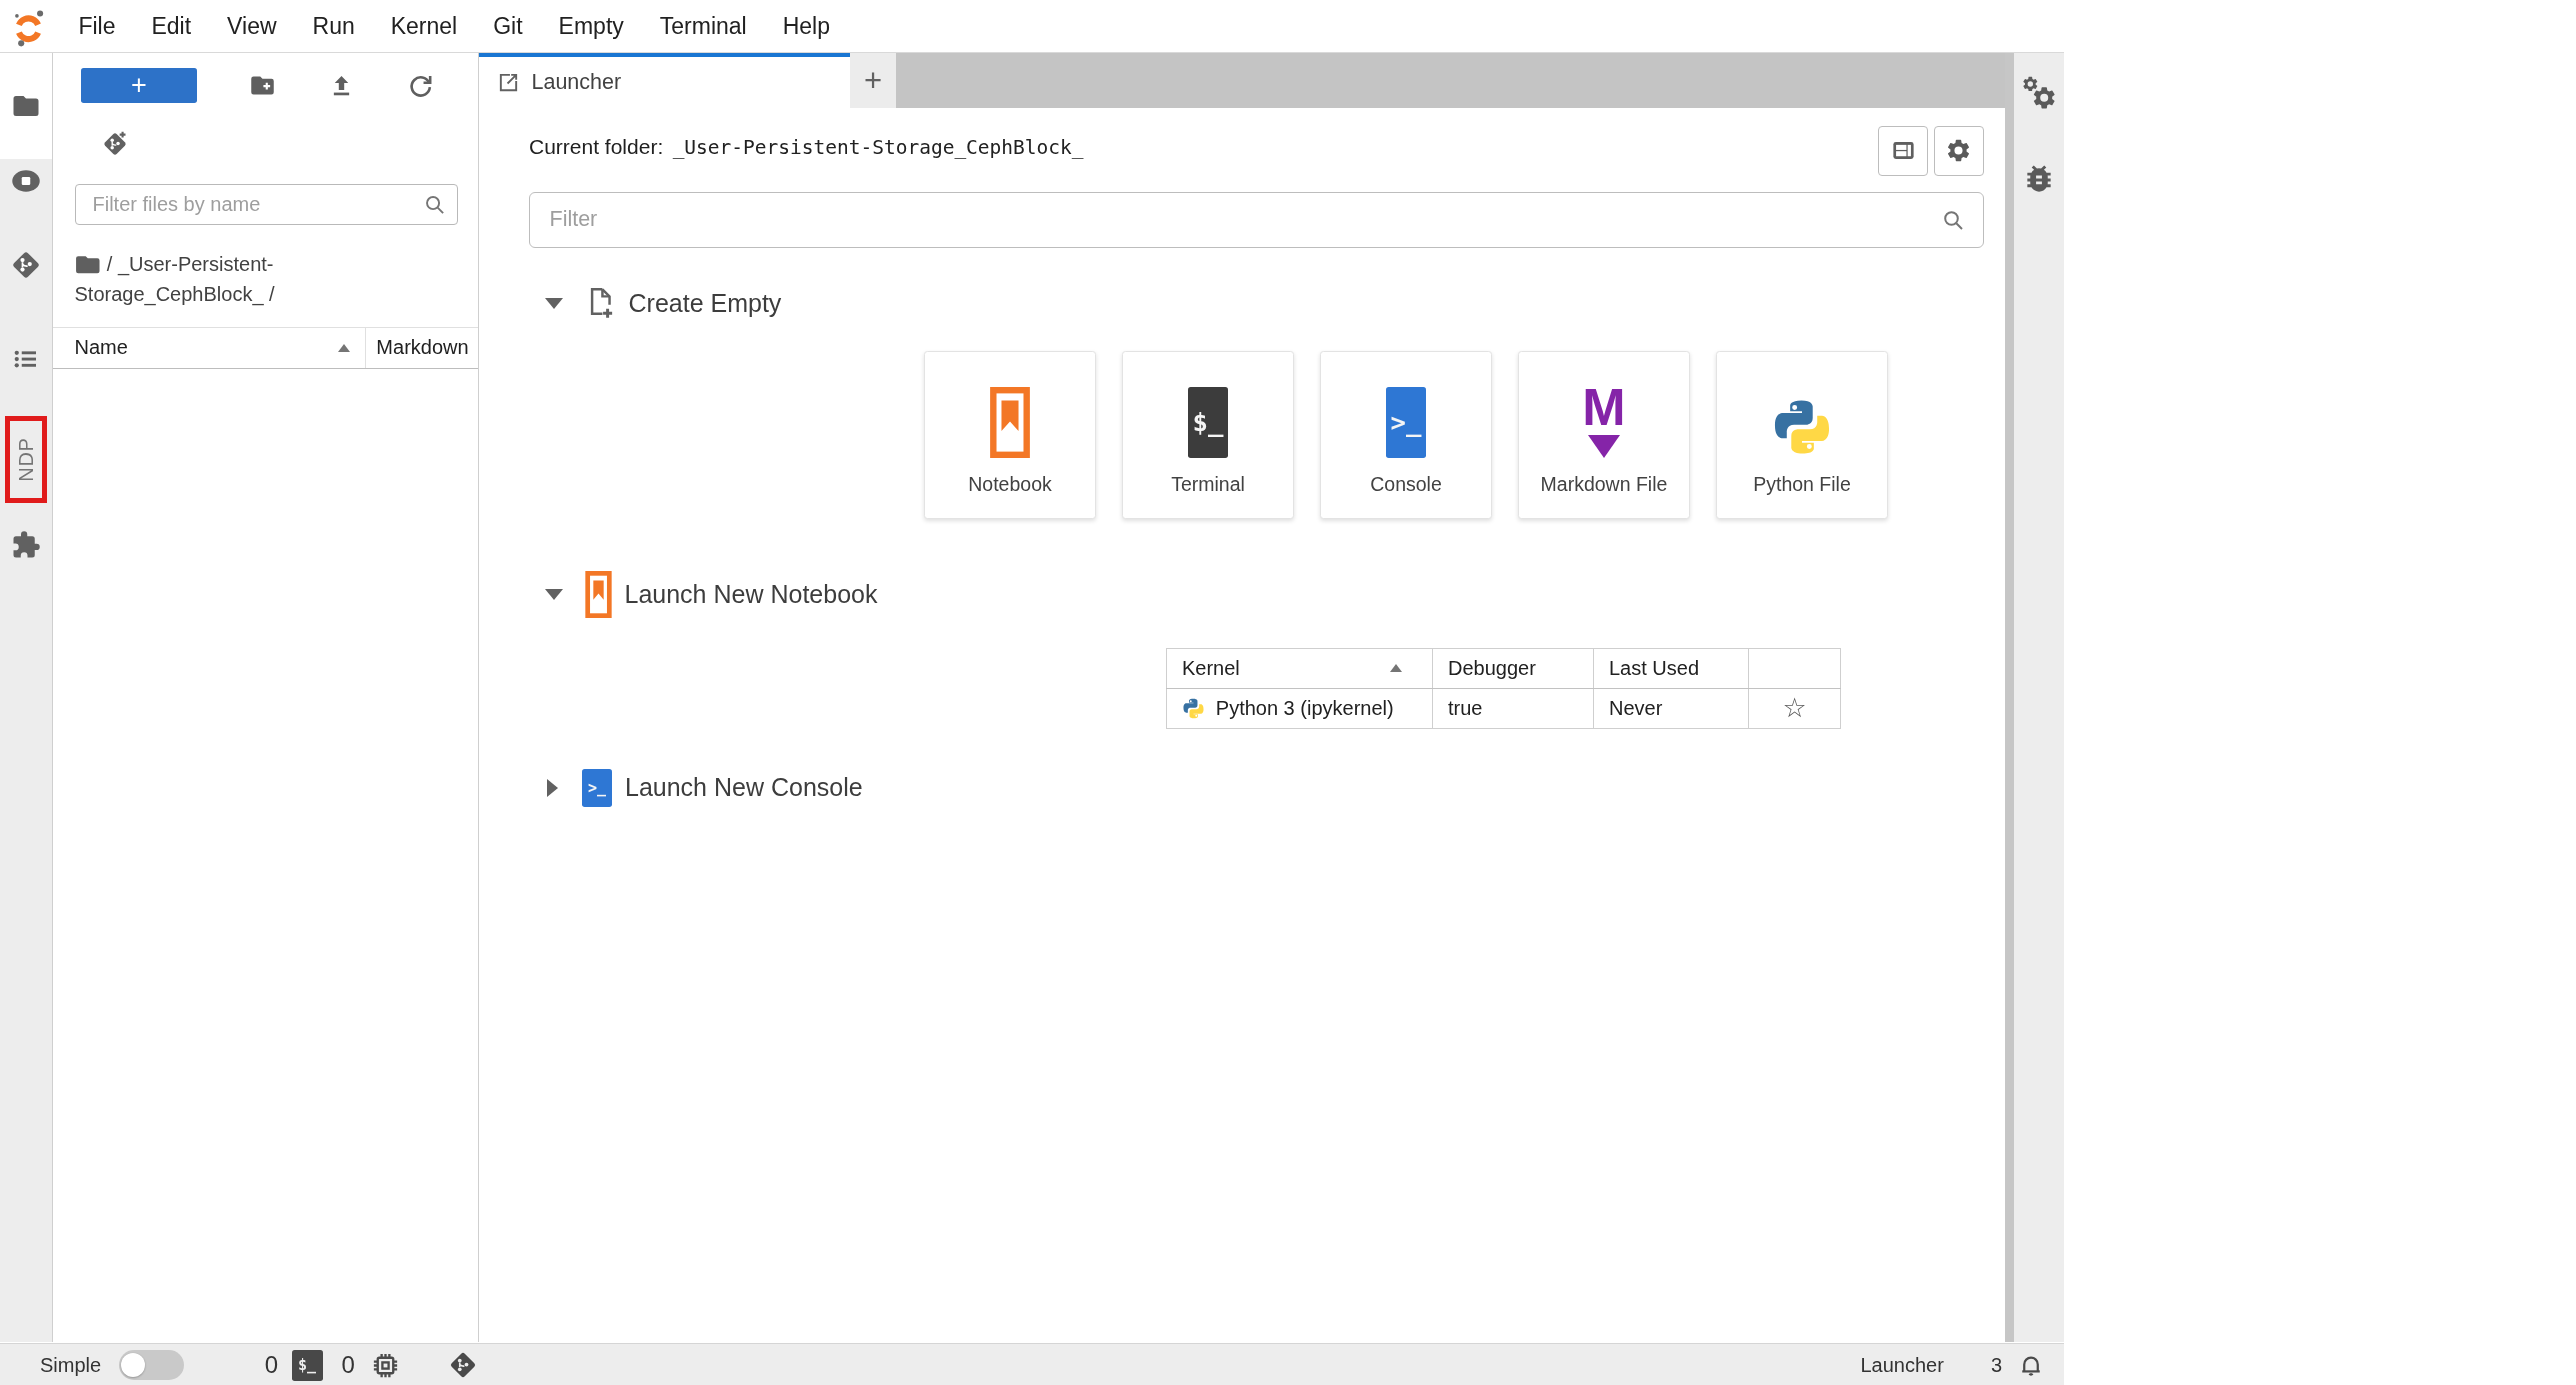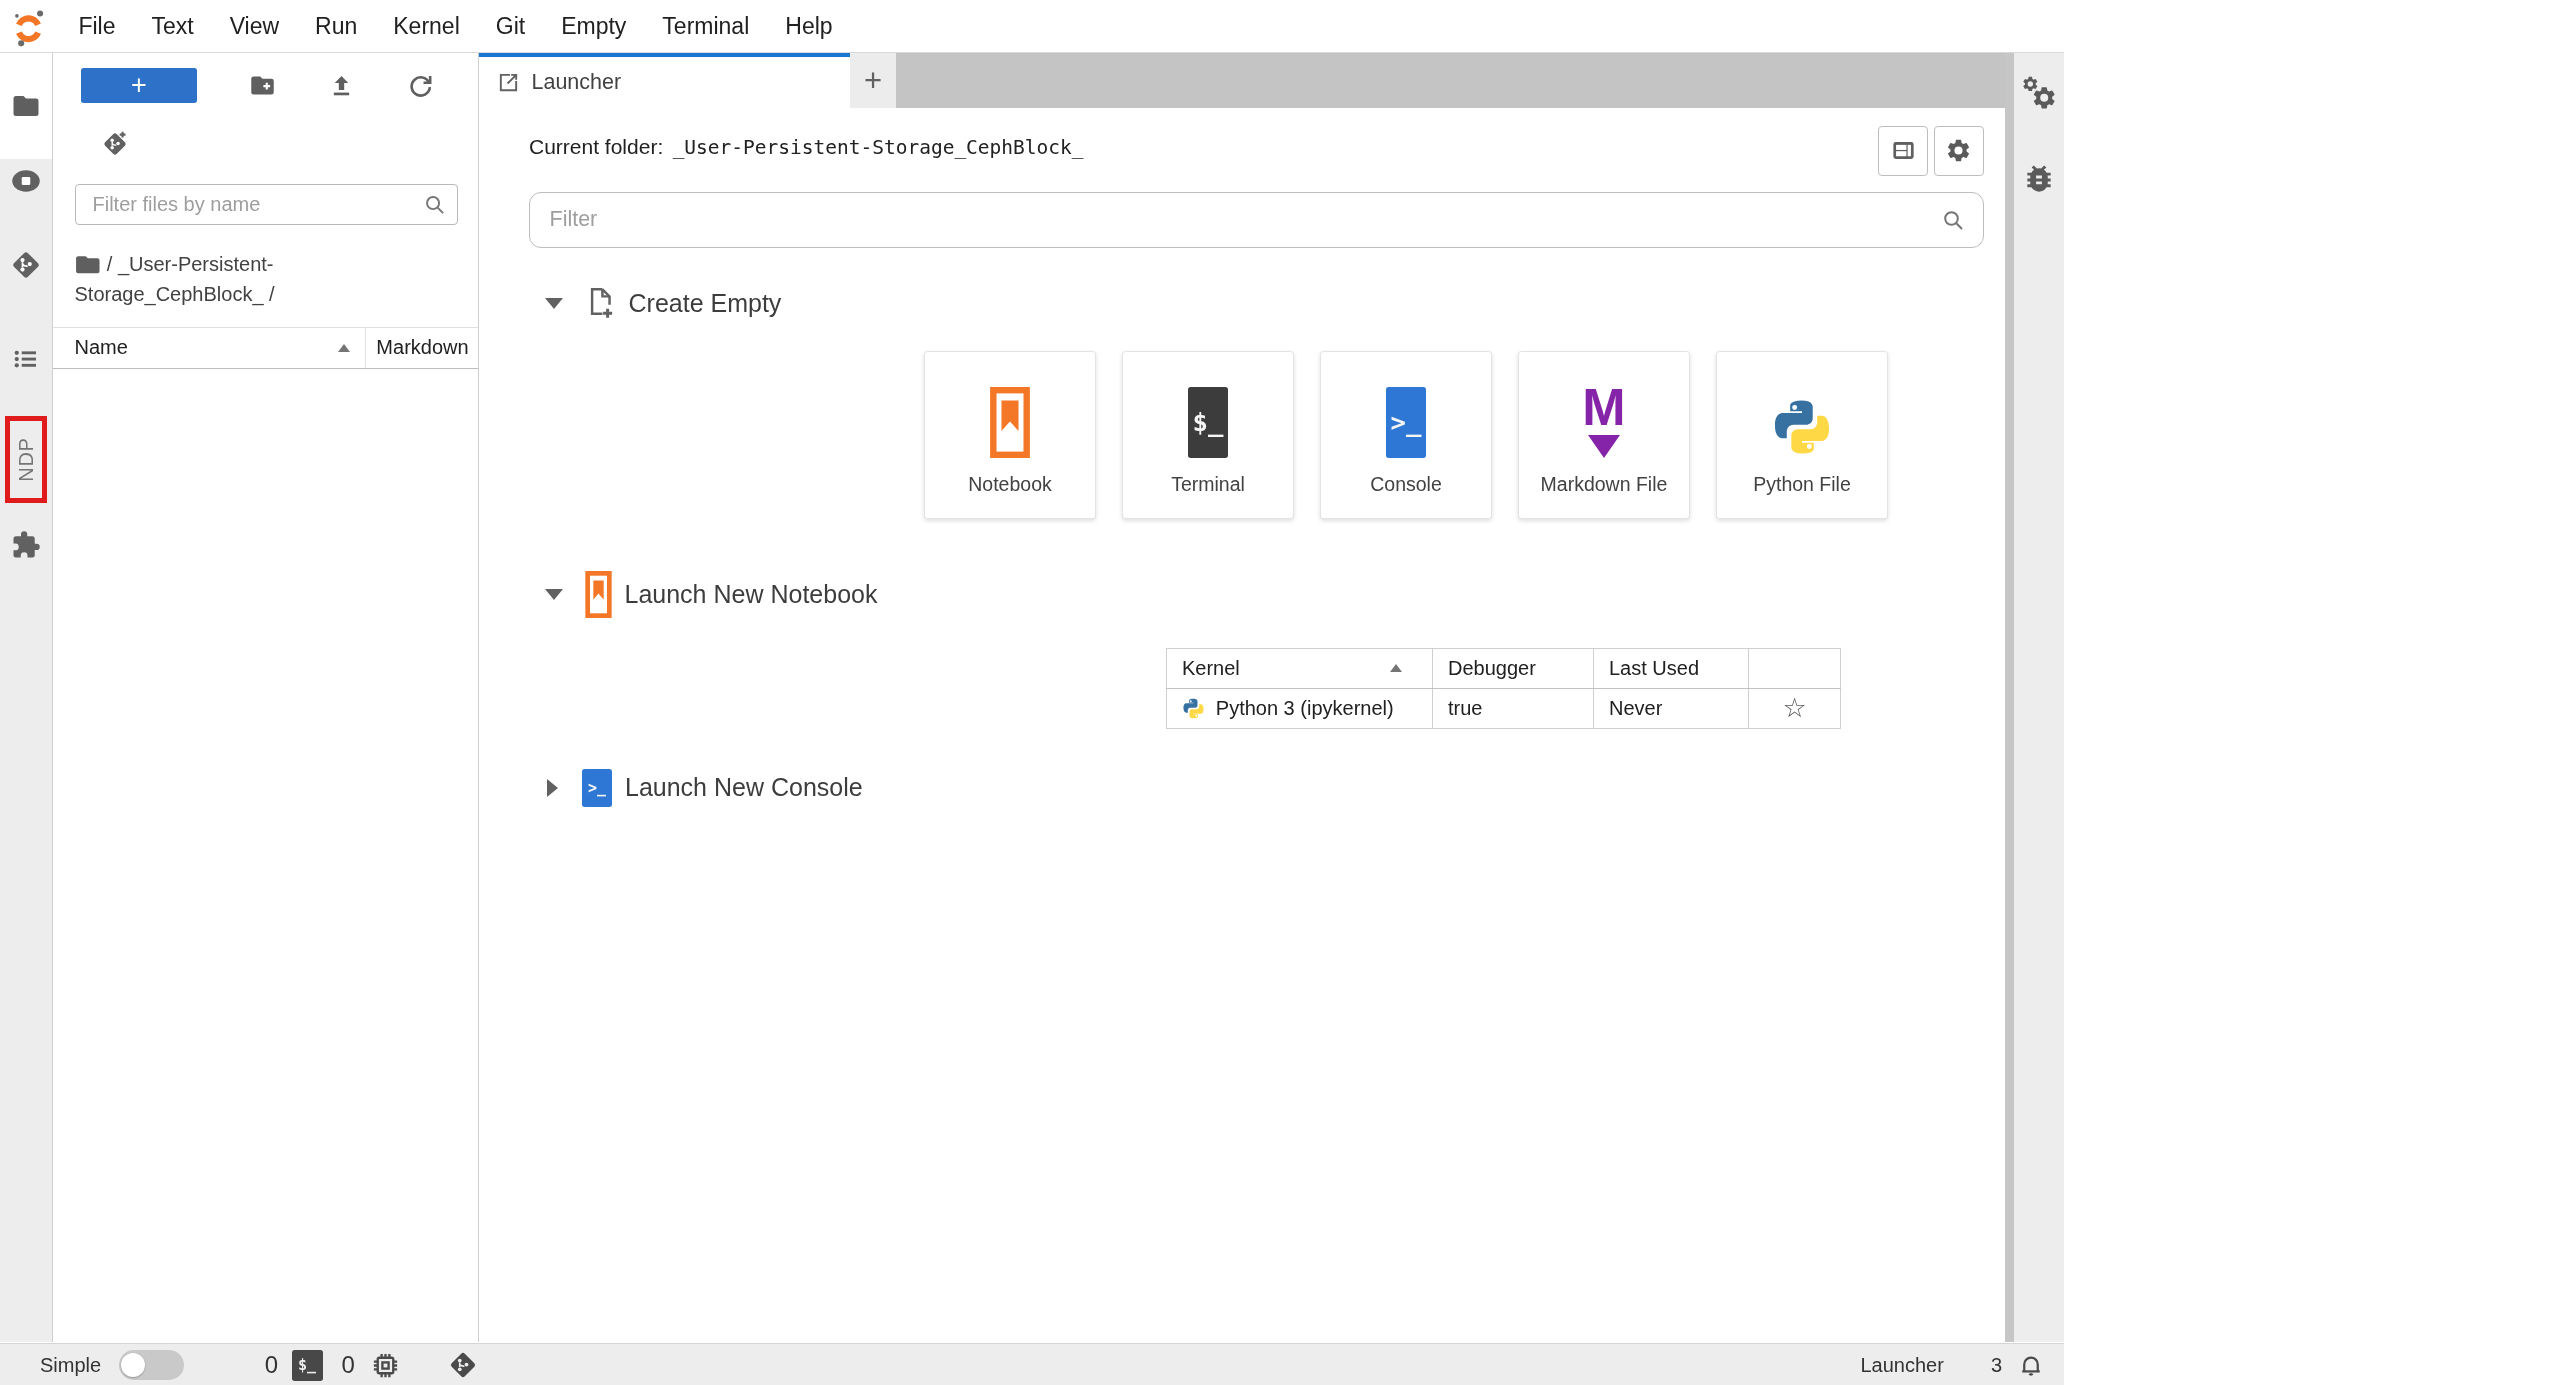--- a/index.html
+++ b/index.html
@@ -55,21 +55,21 @@
            font-size:31px;color:#616161;cursor:pointer;}
   .launcher-body{flex:1;padding:17.5px 21.5px 0 50px;overflow:hidden;}
 
   .cf-row{display:flex;align-items:flex-start;gap:47px;}
   .cf-text{font-size:21px;color:#212121;padding-top:9.4px;}
   .cf-name{font-family:"DejaVu Sans Mono","Liberation Mono",monospace;font-size:19.5px;margin-left:9.4px;}
   .cf-buttons{margin-left:auto;display:flex;gap:5.4px;}
   .sq-btn{width:48px;height:48px;border:0.7px solid #bdbdbd;border-radius:4px;background:#fff;
           display:flex;align-items:center;justify-content:center;cursor:pointer;}
 
-  .l-filter{margin-top:16px;height:56px;border:1.3px solid #bdbdbd;border-radius:12px;
+  .l-filter{margin-top:16px;height:56px;border:1.3px solid #bdbdbd;border-radius:6px;
             display:flex;align-items:center;padding:0 17.5px;box-sizing:border-box;}
   .l-filter input{border:none;outline:none;flex:1;font-size:21.5px;font-family:"Liberation Sans",sans-serif;color:#424242;background:transparent;}
   .l-filter input::placeholder{color:#9e9e9e;}
 
   .section-head{display:flex;align-items:center;margin-top:38px;cursor:pointer;}
   .caret-down{width:0;height:0;border-left:9.4px solid transparent;border-right:9.4px solid transparent;
               border-top:11.4px solid #616161;margin-left:16px;}
   .caret-right{width:0;height:0;border-top:9.4px solid transparent;border-bottom:9.4px solid transparent;
                border-left:11.4px solid #616161;margin-left:18px;}
   .section-title{font-size:25px;color:#3d3d3d;margin-left:13px;}
@@ -130,21 +130,21 @@
 <div class="screen">
 
   <div class="menubar">
     <svg class="logo" viewBox="0 0 64 64">
       <circle cx="32" cy="34" r="17" fill="none" stroke="#f37726" stroke-width="10" stroke-dasharray="40 13 40 14" transform="rotate(22 32 34)"></circle>
       <circle cx="51" cy="9" r="5" fill="#6b6b6b"></circle>
       <circle cx="13" cy="13" r="3" fill="#6b6b6b"></circle>
       <circle cx="20" cy="58" r="5" fill="#6b6b6b"></circle>
     </svg>
     <div class="menu-item">File</div>
-    <div class="menu-item">Text</div>
+    <div class="menu-item">Edit</div>
     <div class="menu-item">View</div>
     <div class="menu-item">Run</div>
     <div class="menu-item">Kernel</div>
     <div class="menu-item">Git</div>
     <div class="menu-item">Empty</div>
     <div class="menu-item">Terminal</div>
     <div class="menu-item">Help</div>
   </div>
 
   <div class="body-row">

